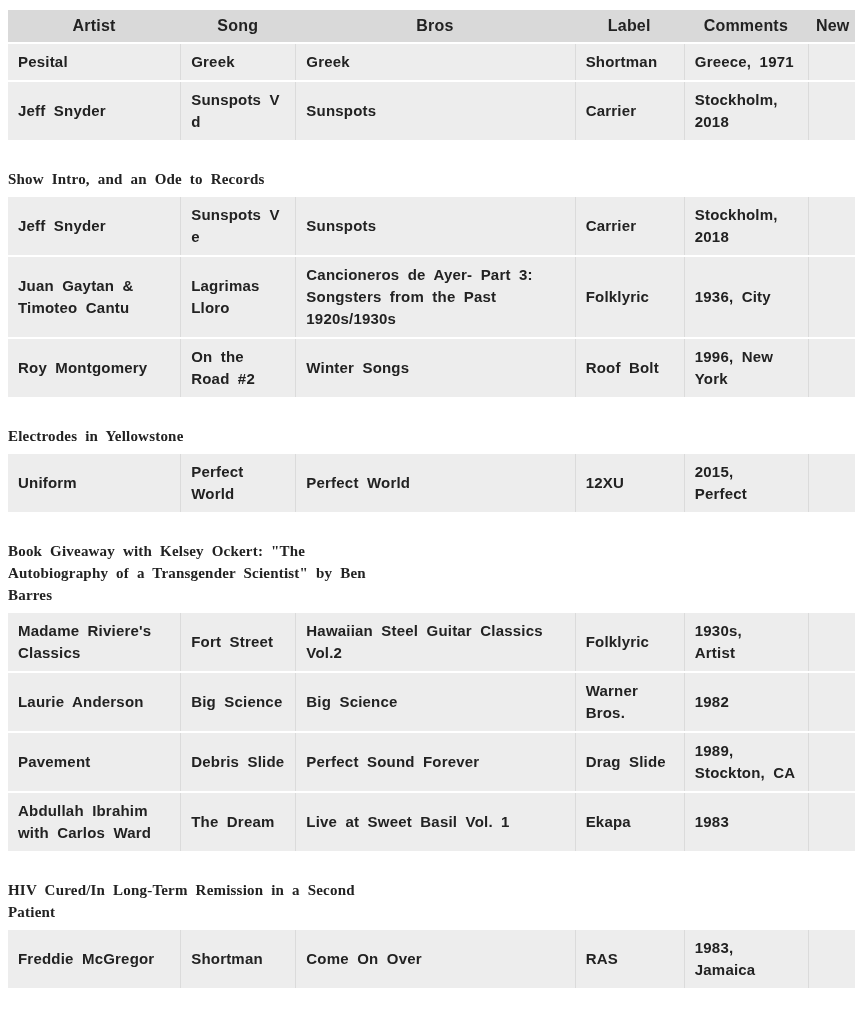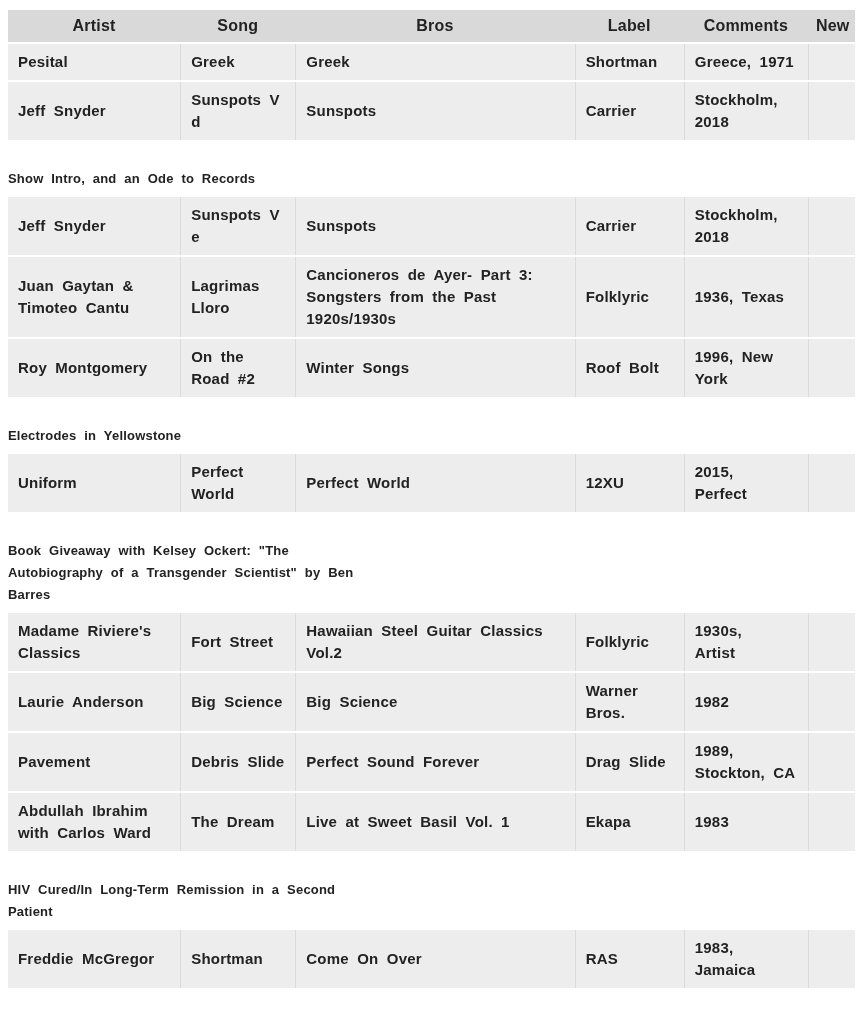--- a/index.html
+++ b/index.html
@@ -11,27 +11,28 @@
     font-family: "Liberation Sans", sans-serif;
     font-weight: 700;
     color: var(--text, #222222);
     -webkit-font-smoothing: antialiased;
   }
   .page {
     width: 847px;
     padding: 8px;
   }
   .section-title {
-    font-size: 13px;
+    font-size: 15px;
     line-height: 22px;
     margin: 26px 0 5px 0;
     white-space: pre-line;
     word-spacing: 4px;
     letter-spacing: 0.2px;
     color: var(--text, #222222);
+    font-family: Liberation Serif, serif;
   }
   table.playlist {
     border-collapse: separate;
     border-spacing: 0 2px;
     table-layout: fixed;
     width: 847px;
   }
   table.playlist th {
     background: var(--header-bg, #d9d9d9);
     font-size: 16px;
@@ -130,21 +131,21 @@
         </tr>
         <tr>
           <td class="cell-artist">Juan Gaytan &amp;
 Timoteo Cantu</td>
           <td class="cell-song">Lagrimas
 Lloro</td>
           <td class="cell-album">Cancioneros de Ayer- Part 3:
 Songsters from the Past
 1920s/1930s</td>
           <td class="cell-label">Folklyric</td>
-          <td class="cell-comments">1936, Texas</td>
+          <td class="cell-comments">1936, City</td>
           <td class="cell-new"></td>
         </tr>
         <tr>
           <td class="cell-artist">Roy Montgomery</td>
           <td class="cell-song">On the
 Road #2</td>
           <td class="cell-album">Winter Songs</td>
           <td class="cell-label">Roof Bolt</td>
           <td class="cell-comments">1996, New
 York</td>

